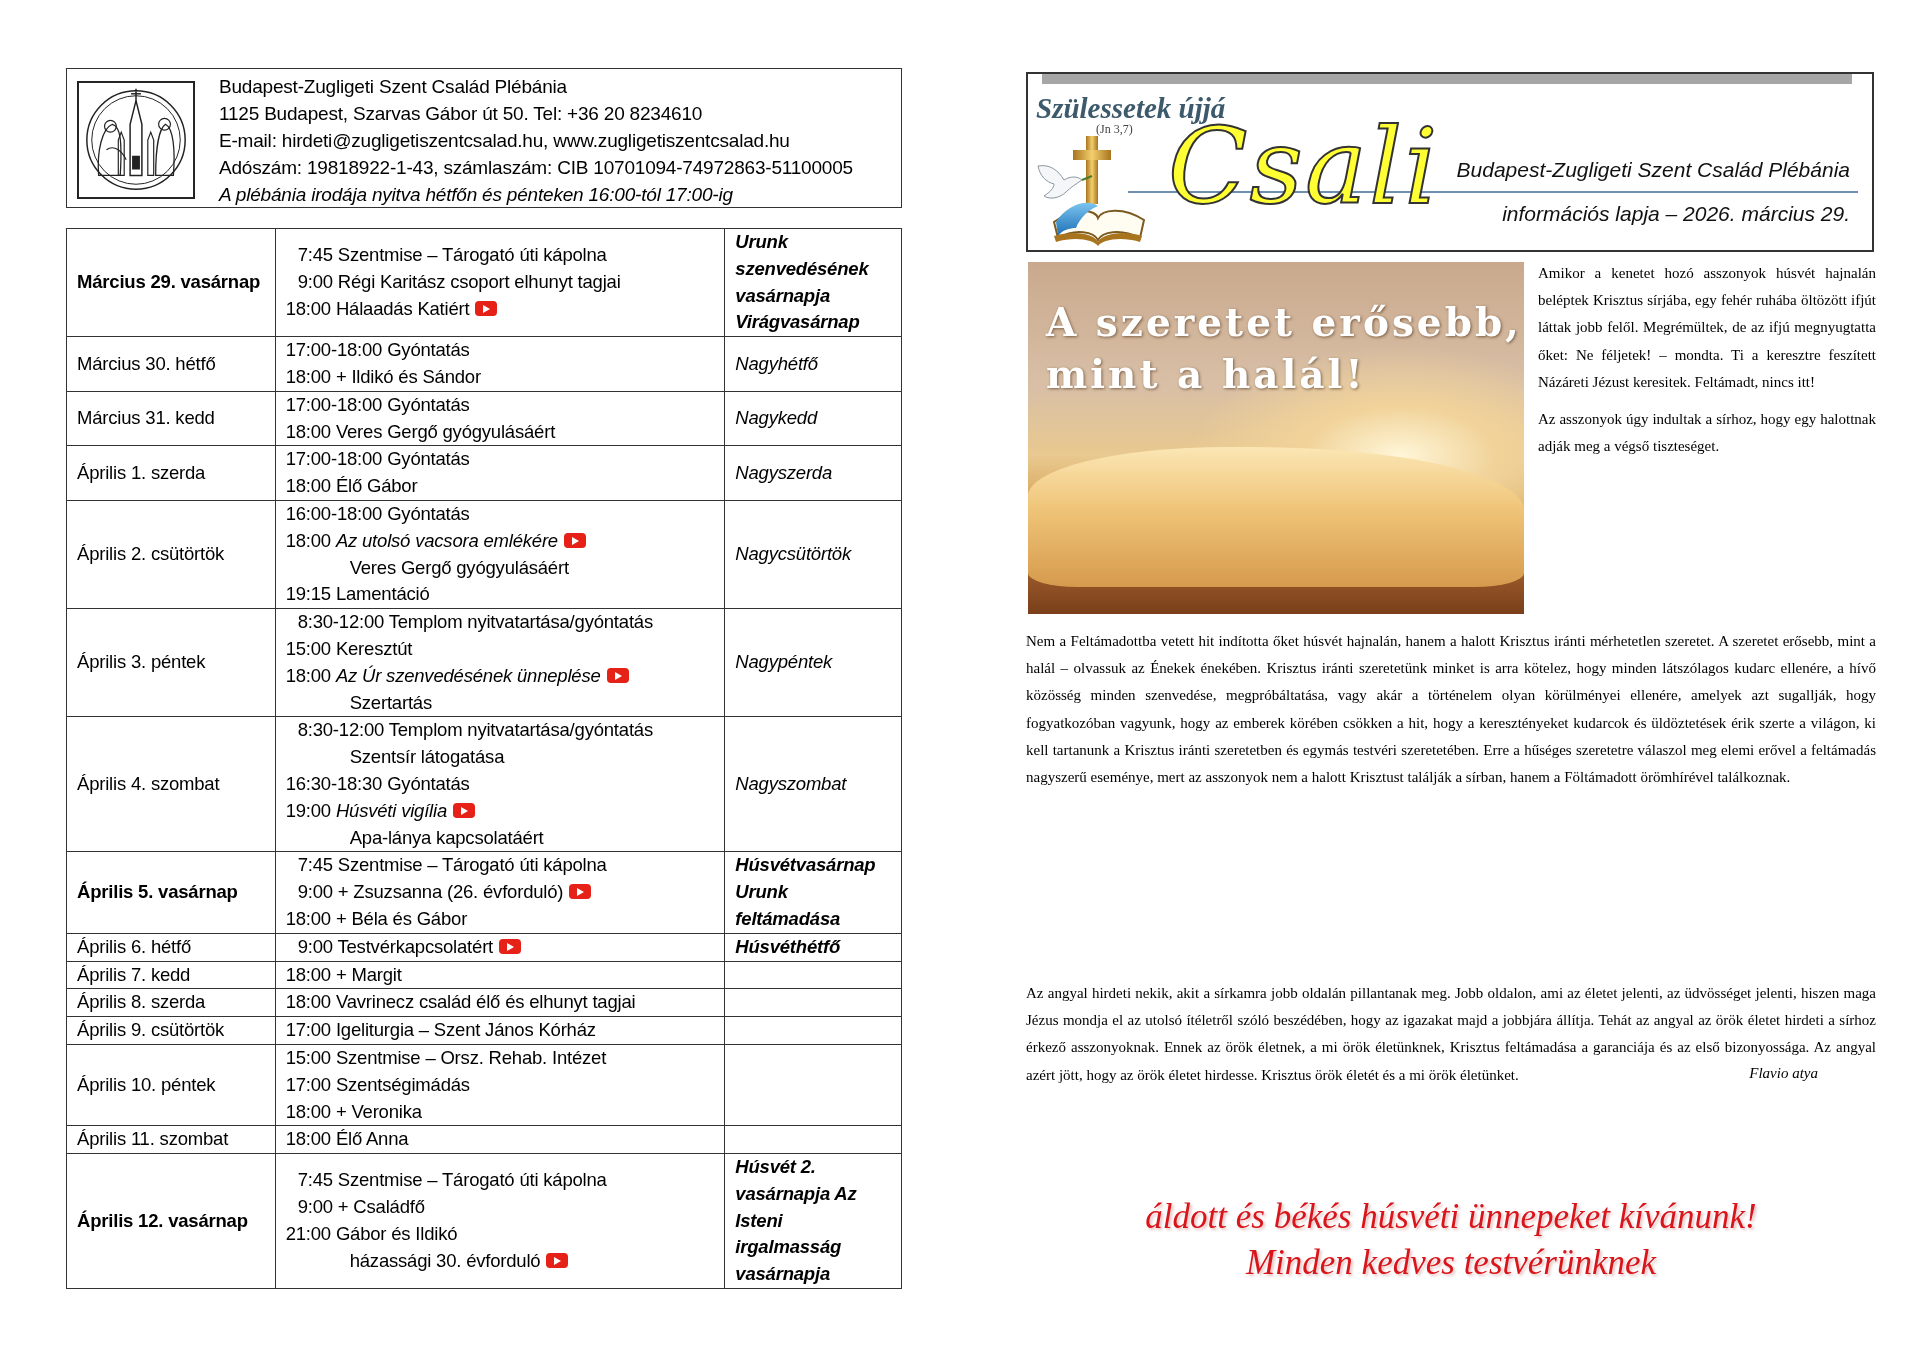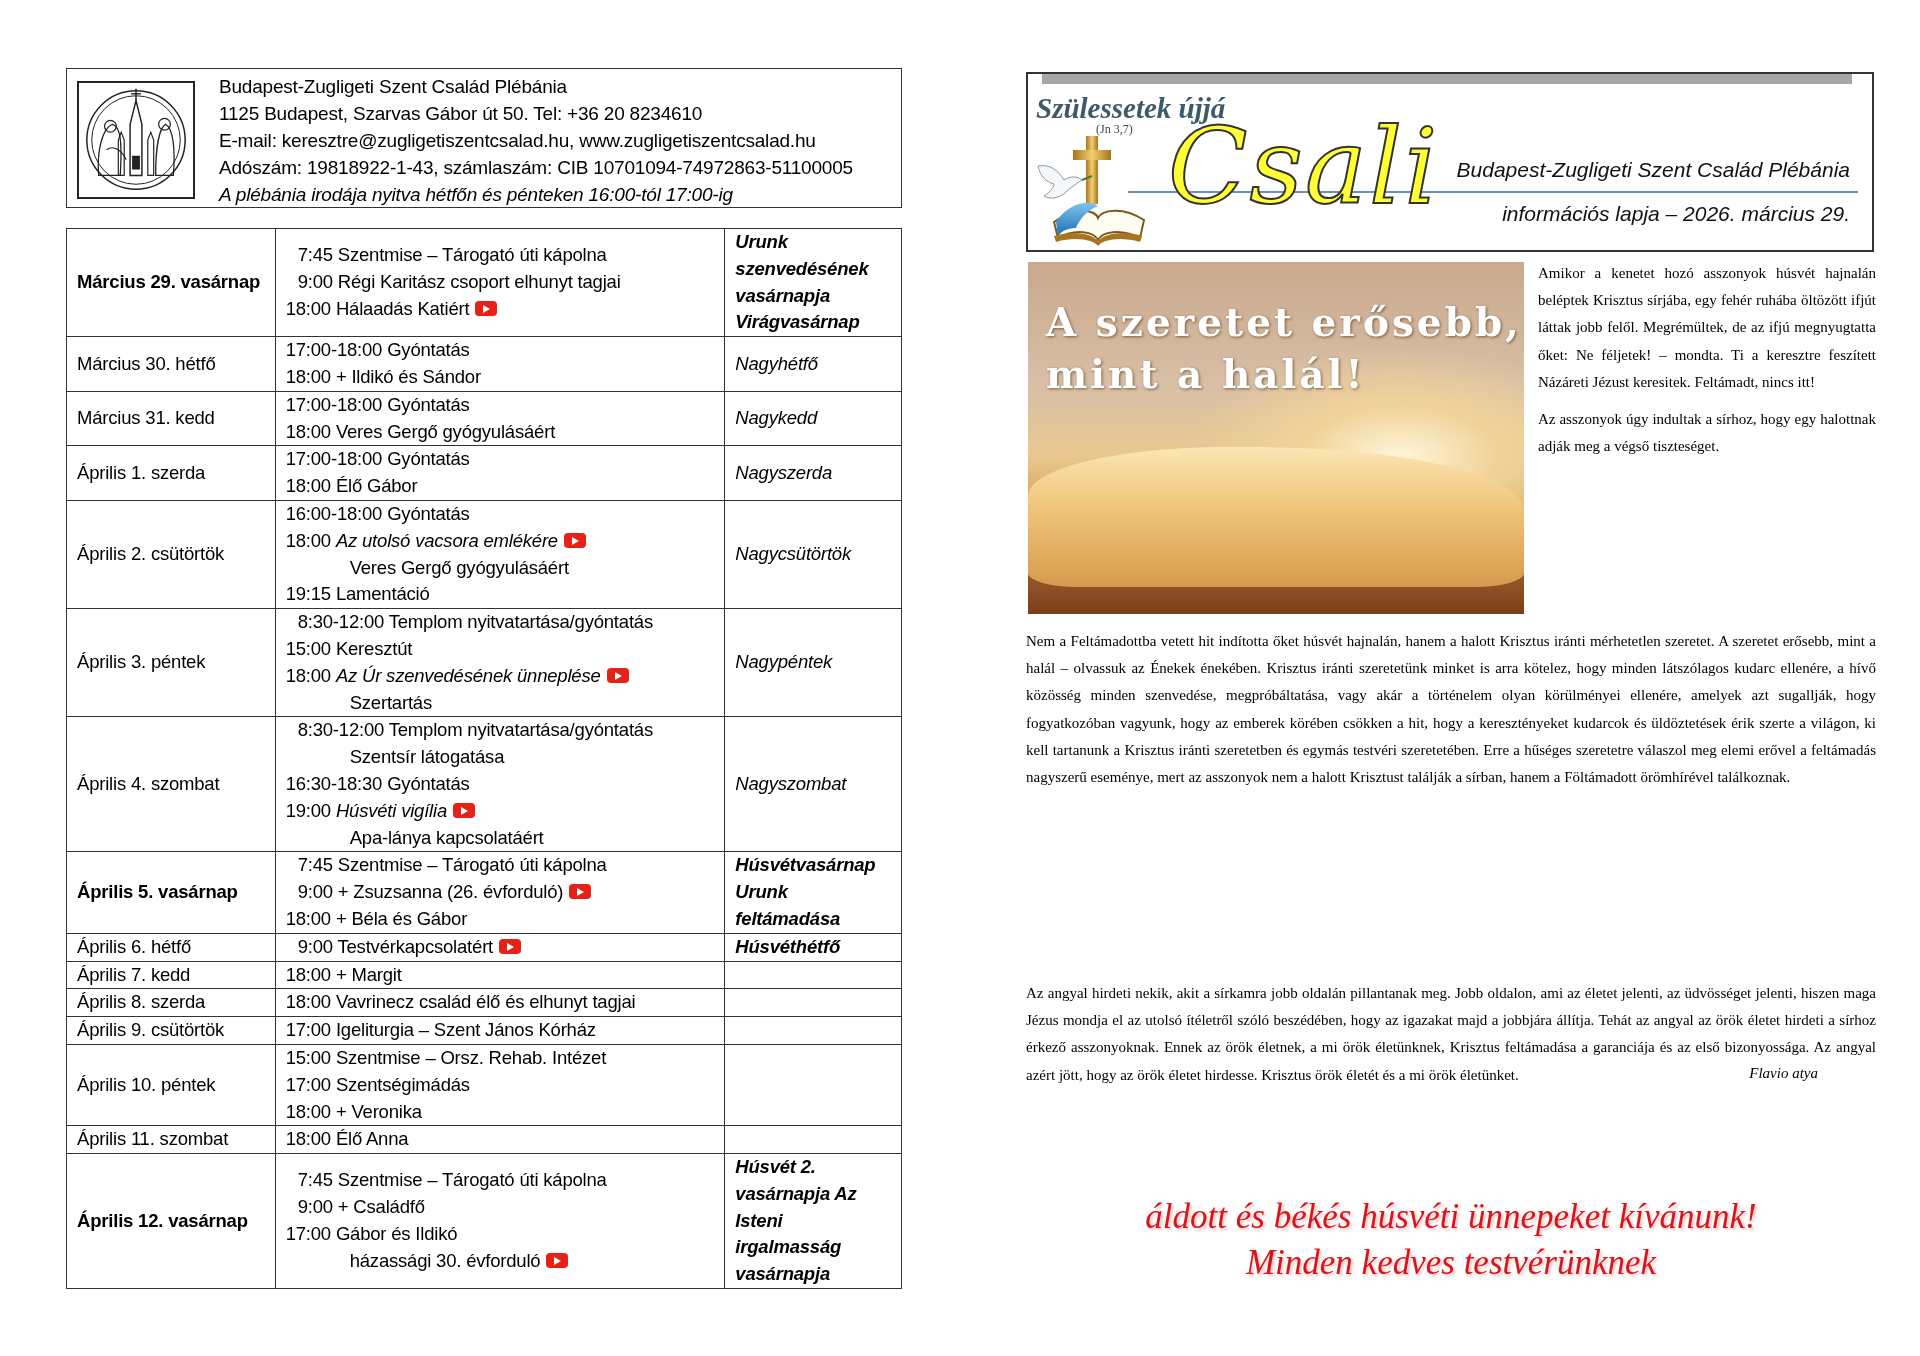--- a/index.html
+++ b/index.html
@@ -65,21 +65,21 @@
       <rect x="56" y="76" width="8" height="14" fill="#222"></rect>
       <path d="M22 96 C20 70 26 48 36 44 C44 46 46 60 44 96 Z" fill="none" stroke="#222" stroke-width="1.3"></path>
       <circle cx="34" cy="46" r="6" fill="none" stroke="#222" stroke-width="1.2"></circle>
       <path d="M80 96 C80 66 84 48 90 44 C98 48 100 70 98 96 Z" fill="none" stroke="#222" stroke-width="1.3"></path>
       <circle cx="89" cy="44" r="6" fill="none" stroke="#222" stroke-width="1.2"></circle>
       <path d="M30 70 C38 64 46 72 50 80" fill="none" stroke="#222" stroke-width="1.2"></path>
     </svg>
     <div class="lines">
       <div>Budapest-Zugligeti Szent Család Plébánia</div>
       <div>1125 Budapest, Szarvas Gábor út 50. Tel: +36 20 8234610</div>
-      <div>E-mail: keresztre@zugligetiszentcsalad.hu, www.zugligetiszentcsalad.hu</div>
+      <div>E-mail: hirdeti@zugligetiszentcsalad.hu, www.zugligetiszentcsalad.hu</div>
       <div>Adószám: 19818922-1-43, számlaszám: CIB 10701094-74972863-51100005</div>
       <div class="it">A plébánia irodája nyitva hétfőn és pénteken 16:00-tól 17:00-ig</div>
     </div>
   </div>
 
   <table class="sched">
     <tbody id="sched-body">
         <tr>
           <td class="day b">Március 29. vasárnap</td>
           <td class="ev">
@@ -195,21 +195,21 @@
           <td class="ev">
             <span class="ln"><span>18:00 Élő Anna</span></span>
           </td>
           <td class="feast"></td>
         </tr>
         <tr>
           <td class="day b">Április 12. vasárnap</td>
           <td class="ev">
             <span class="ln i1"><span>7:45 Szentmise – Tárogató úti kápolna</span></span>
             <span class="ln i1"><span>9:00 + Családfő</span></span>
-            <span class="ln"><span>17:00 Gábor és Ildikó</span></span>
+            <span class="ln"><span>21:00 Gábor és Ildikó</span></span>
             <span class="ln i2"><span>házassági 30. évforduló</span><span class="yt"></span></span>
           </td>
           <td class="feast b">Húsvét 2. vasárnapja Az Isteni irgalmasság vasárnapja</td>
         </tr>
       </tbody>
   </table>
 </div>
 
 <div class="right">
   <div class="mast">

